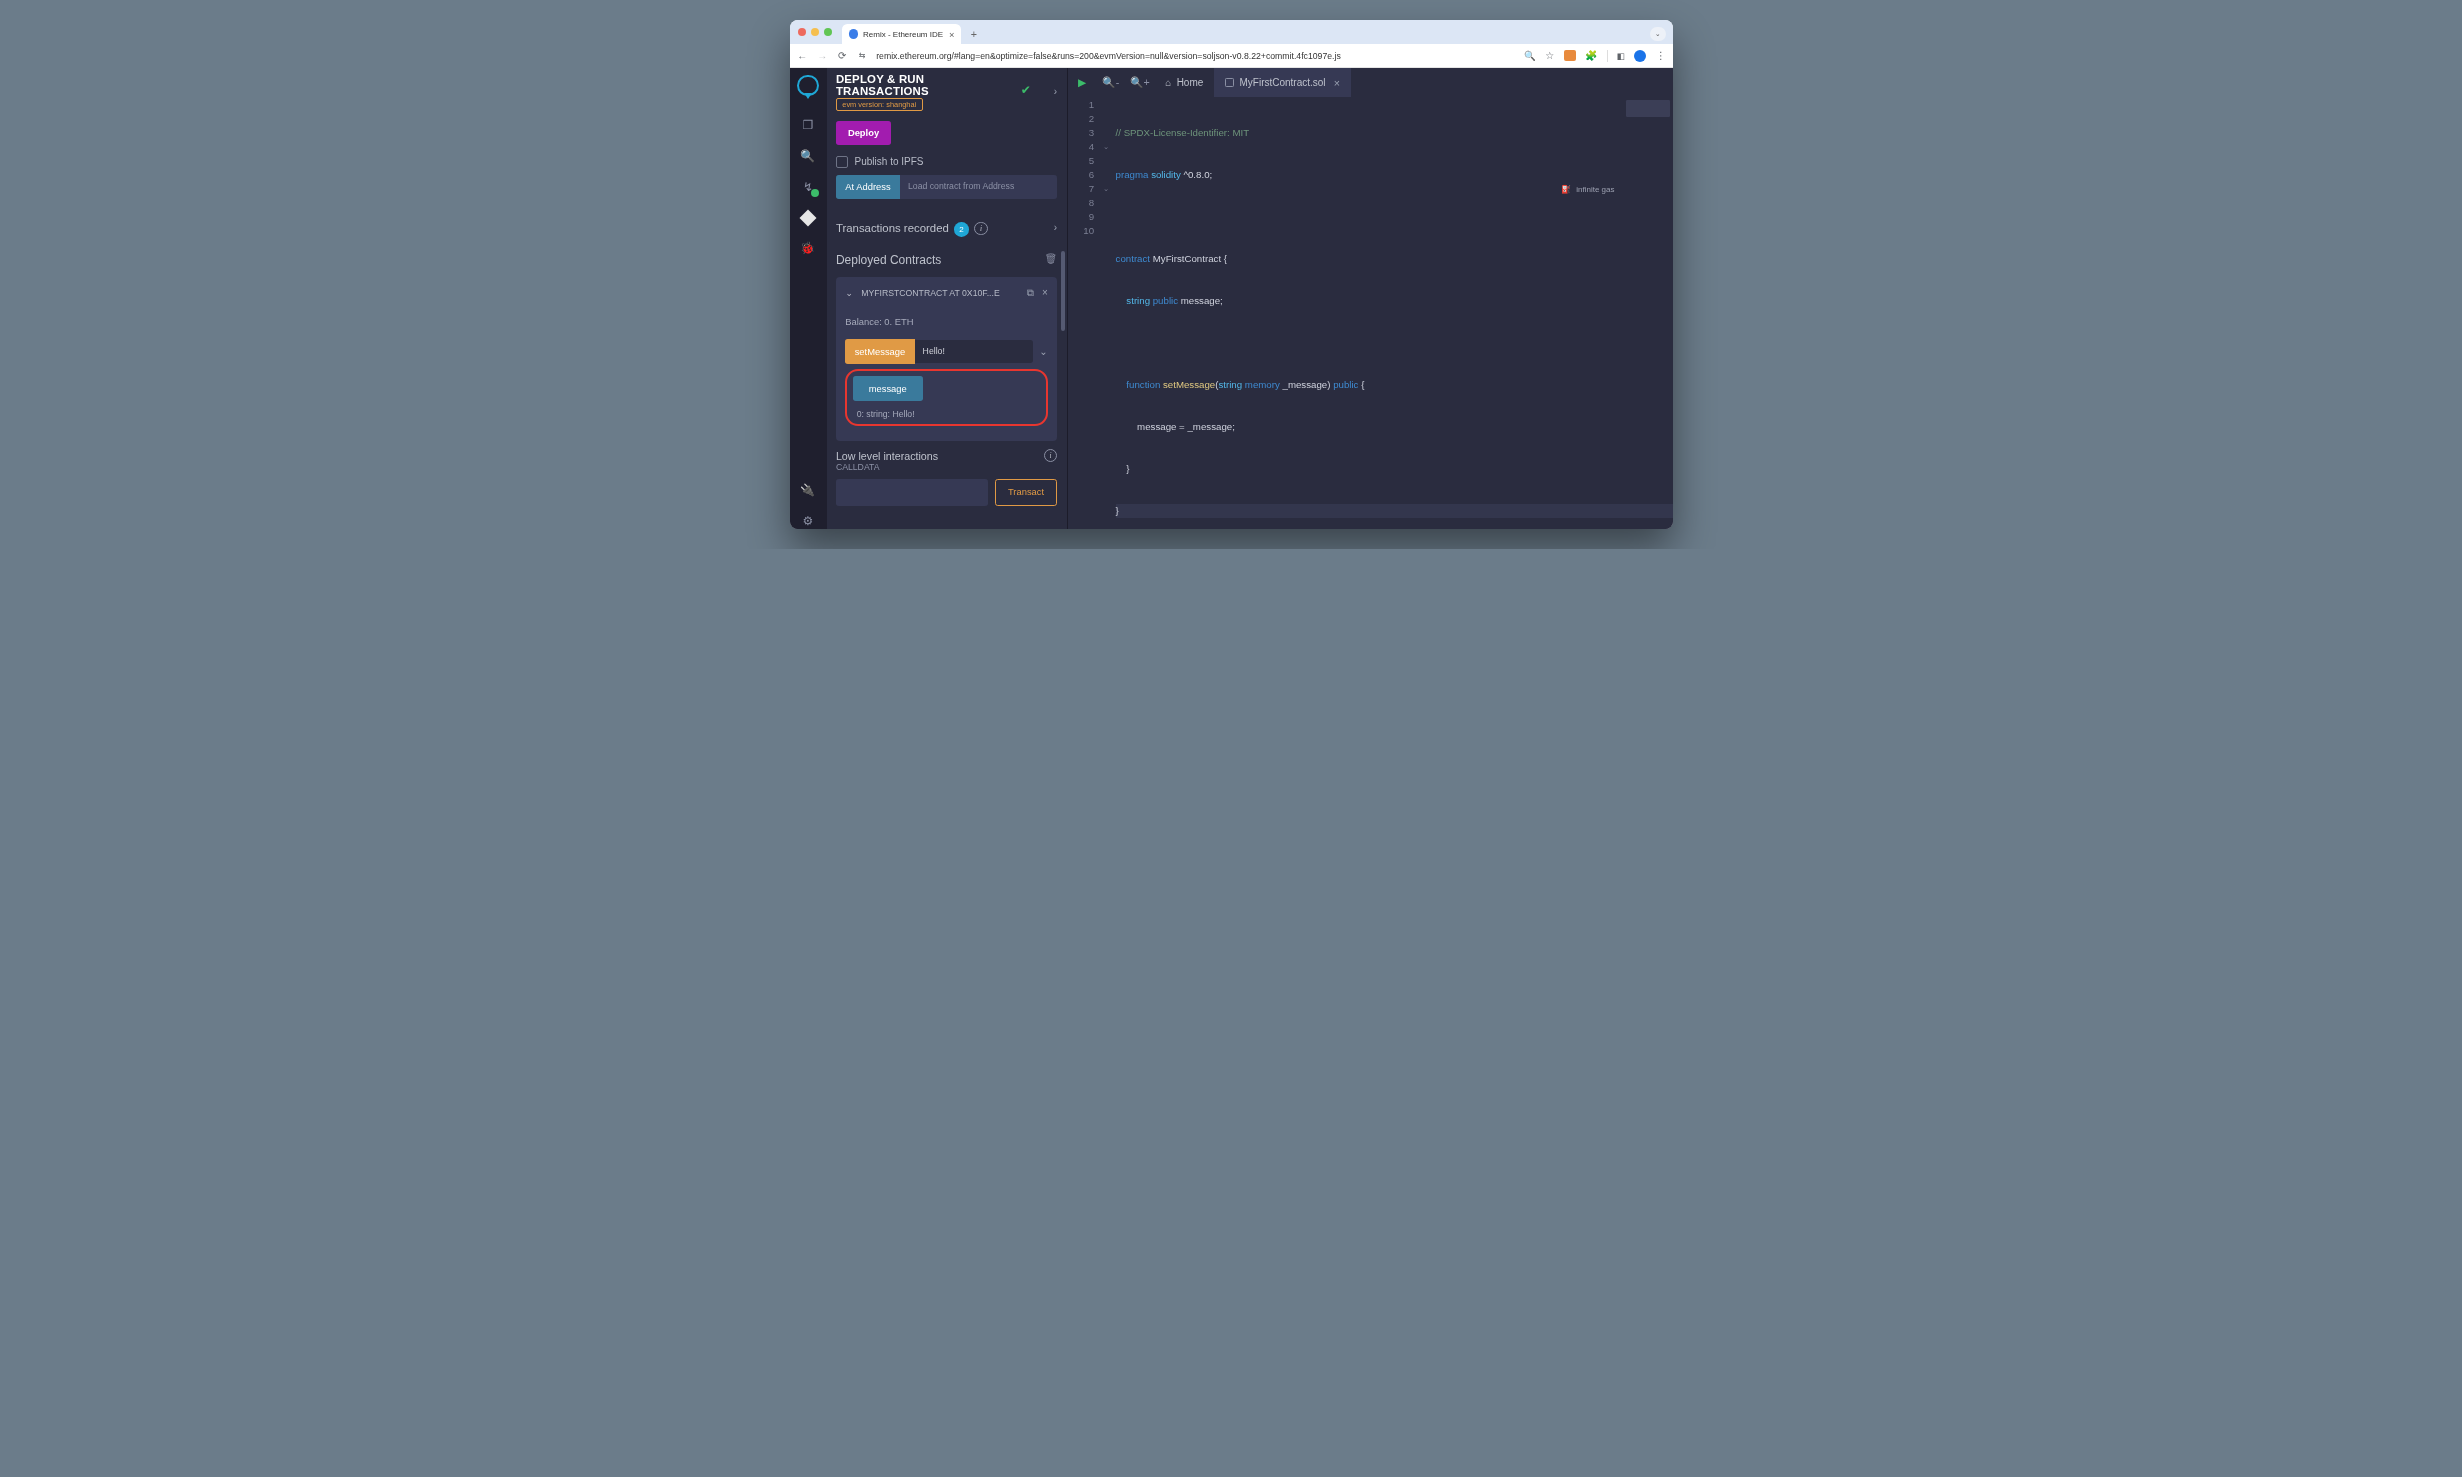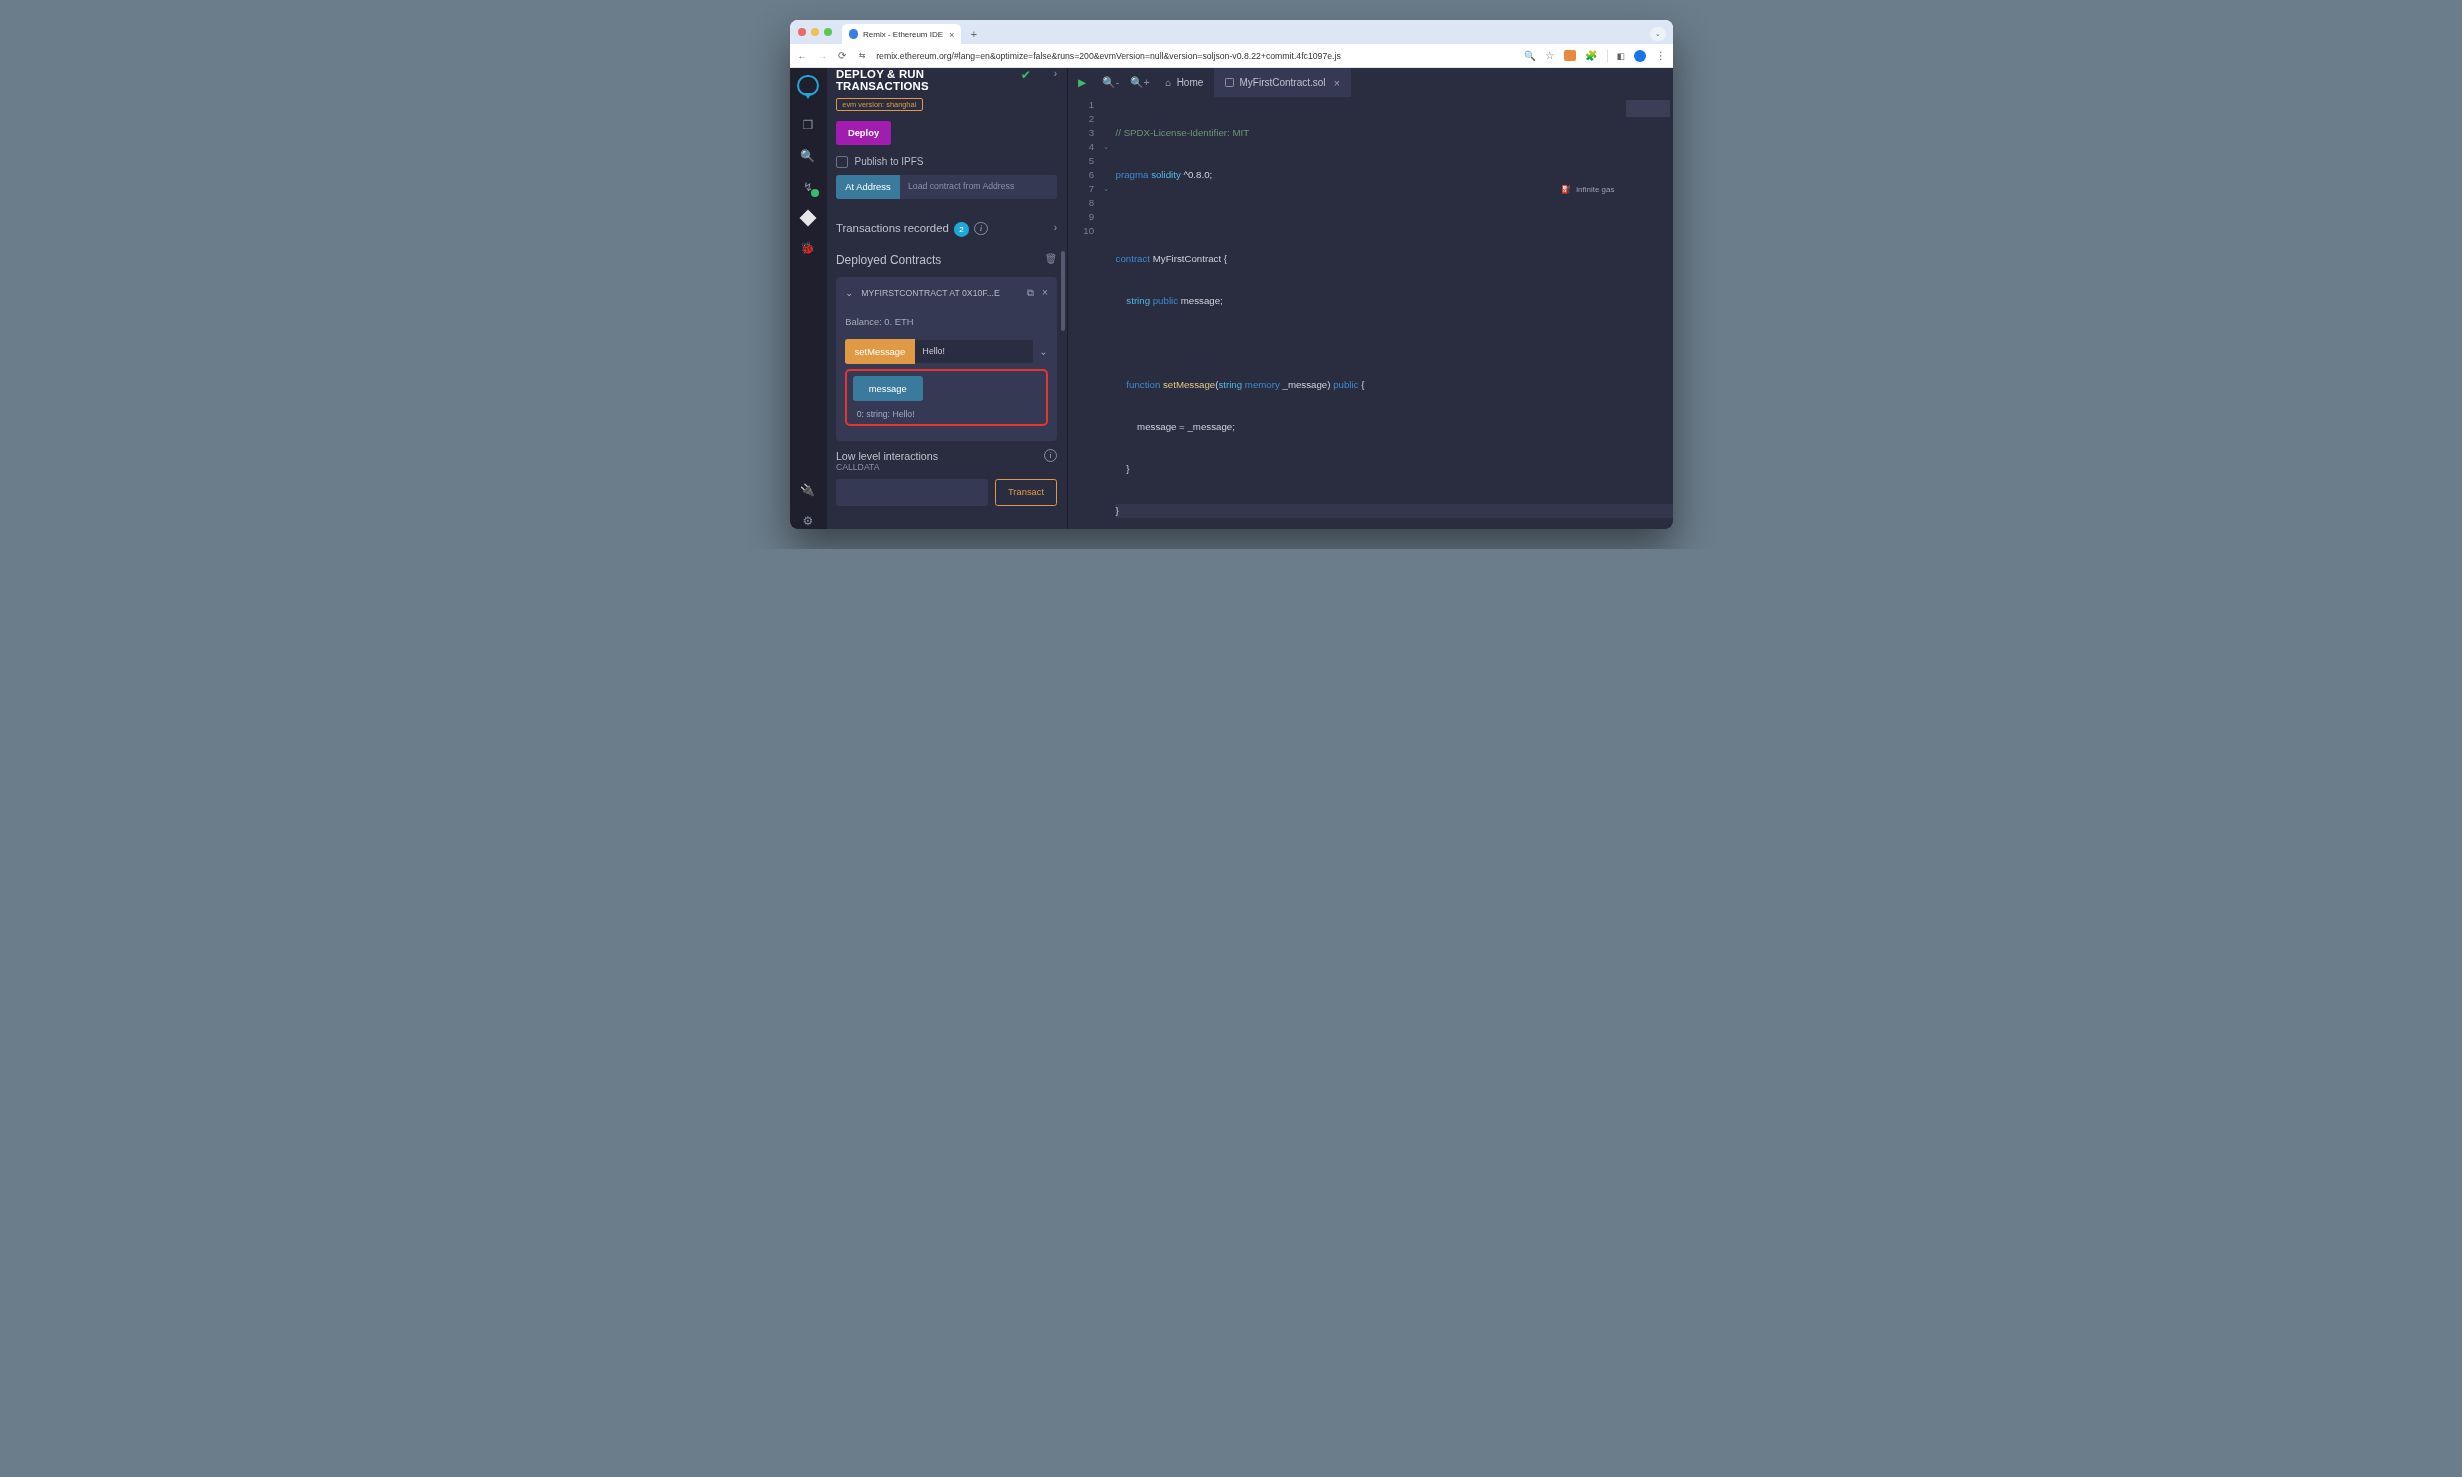--- a/index.html
+++ b/index.html
@@ -31,21 +31,21 @@
 .rail .active{color:#fff}
 .logo{position:relative;width:21.4px;height:21.4px;margin-bottom:6.7px}
 .logo-ring{width:21.4px;height:21.4px;border:2px solid #1fa7d6;border-radius:50%}
 .logo-tri{position:absolute;bottom:-2.7px;left:6.7px;width:0;height:0;border-left:4px solid transparent;border-right:4px solid transparent;border-top:6px solid #1fa7d6}
 .badge-g{position:absolute;bottom:-2px;right:-3.3px;width:8px;height:8px;border-radius:50%;background:#3cbc6a}
 .diam{display:inline-block;width:12px;height:12px;background:#e6e6e6;transform:rotate(45deg)}
 .spacer{flex:1}
 
 
 .panel{width:241px;background:#2a2c3f;display:flex;flex-direction:column;border-right:0.7px solid #1c1c2a;overflow:hidden}
-.phead{height:29px;display:flex;align-items:flex-start;padding:0 9.4px;gap:23px}
+.phead{height:29px;display:flex;align-items:flex-end;padding:0 9.4px;gap:23px}
 .phead h1{font-size:11.4px;font-weight:700;color:#fff;letter-spacing:0.2px}
 .chk{font-size:12px;color:#3cbc6a}
 .chev{margin-left:auto;font-size:10px;color:#9aa1b1}
 .pbody{flex:1;overflow-y:auto;padding:0 9.4px 8px 9.4px}
 .chip{display:inline-block;border:0.7px solid #e09a45;color:#e09a45;font-size:7.4px;padding:1.3px 5.4px;border-radius:2px;margin-bottom:9.4px}
 .btn-deploy{background:#a21caf;color:#fff;border:none;padding:6.7px 12px;border-radius:2.7px;font-size:9.4px;font-weight:600;cursor:pointer}
 .row{display:flex;align-items:center;gap:6.7px;margin-top:10.7px;font-size:10px;color:#b7bbc7}
 .checkbox{width:12px;height:12px;border:1px solid #6e7386;border-radius:2px}
 .atrow{display:flex;margin-top:7px}
 .ataddr{background:#3a7a9c;color:#fff;padding:6.7px 9.4px;border-radius:2.7px 0 0 2.7px;font-size:9.4px}
@@ -55,21 +55,21 @@
 .iico{margin-left:5.4px;width:13.4px;height:13.4px;border:1px solid #8a8fa3;border-radius:50%;display:flex;align-items:center;justify-content:center;font-size:7.4px;font-style:italic;font-family:serif}
 .trash{color:#8a8fa3;font-size:10px}
 .dcard{background:#363954;border-radius:4px;padding:9.4px;margin-top:5.4px}
 .dhead{display:flex;align-items:center;gap:8px;font-size:8.7px;color:#b7bbc7}
 .copy,.closex{font-size:10px;color:#9aa1b1}
 .bal{font-size:9.4px;color:#a6aabb;margin-top:17.4px}
 .funcrow{display:flex;margin-top:8px;align-items:center}
 .btn-orange{background:#e09a45;color:#fff;padding:6.7px 9.4px;border-radius:2.7px 0 0 2.7px;font-size:9.4px;flex-shrink:0}
 .funcinput{flex:1;background:#2a2c3f;padding:6.7px 8px;font-size:8.7px;color:#d0d2da;border-radius:0 2.7px 2.7px 0}
 .expand{font-size:10px;color:#9aa1b1;margin-left:6.7px}
-.hl{border:2.7px solid #e8362f;border-radius:5px;margin:5.4px 0;padding:5.4px}
+.hl{border:2.7px solid #e8362f;border-radius:13px;margin:5.4px 0;padding:5.4px}
 .btn-blue{background:#3a7a9c;color:#fff;padding:6.7px 16px;border-radius:2.7px;font-size:9.4px;display:inline-block}
 .retval{font-size:8.7px;color:#a6aabb;margin-top:8px;padding-left:4px}
 .lli{display:flex;align-items:center;font-size:10.7px;color:#bec2cc;margin-top:8px}
 .calld{font-size:8.7px;color:#8c91a6;margin-top:0}
 .trow{display:flex;gap:6.7px;margin-top:6.7px}
 .tinput{flex:1;background:#363954;height:27px;border-radius:2.7px}
 .btn-transact{border:1px solid #e09a45;color:#e09a45;padding:6px 12px;border-radius:2.7px;font-size:9.4px;background:transparent}
 .scrollthumb{position:absolute;right:1.3px;top:183px;width:4px;height:80px;background:#555a72;border-radius:2px}
 
 

